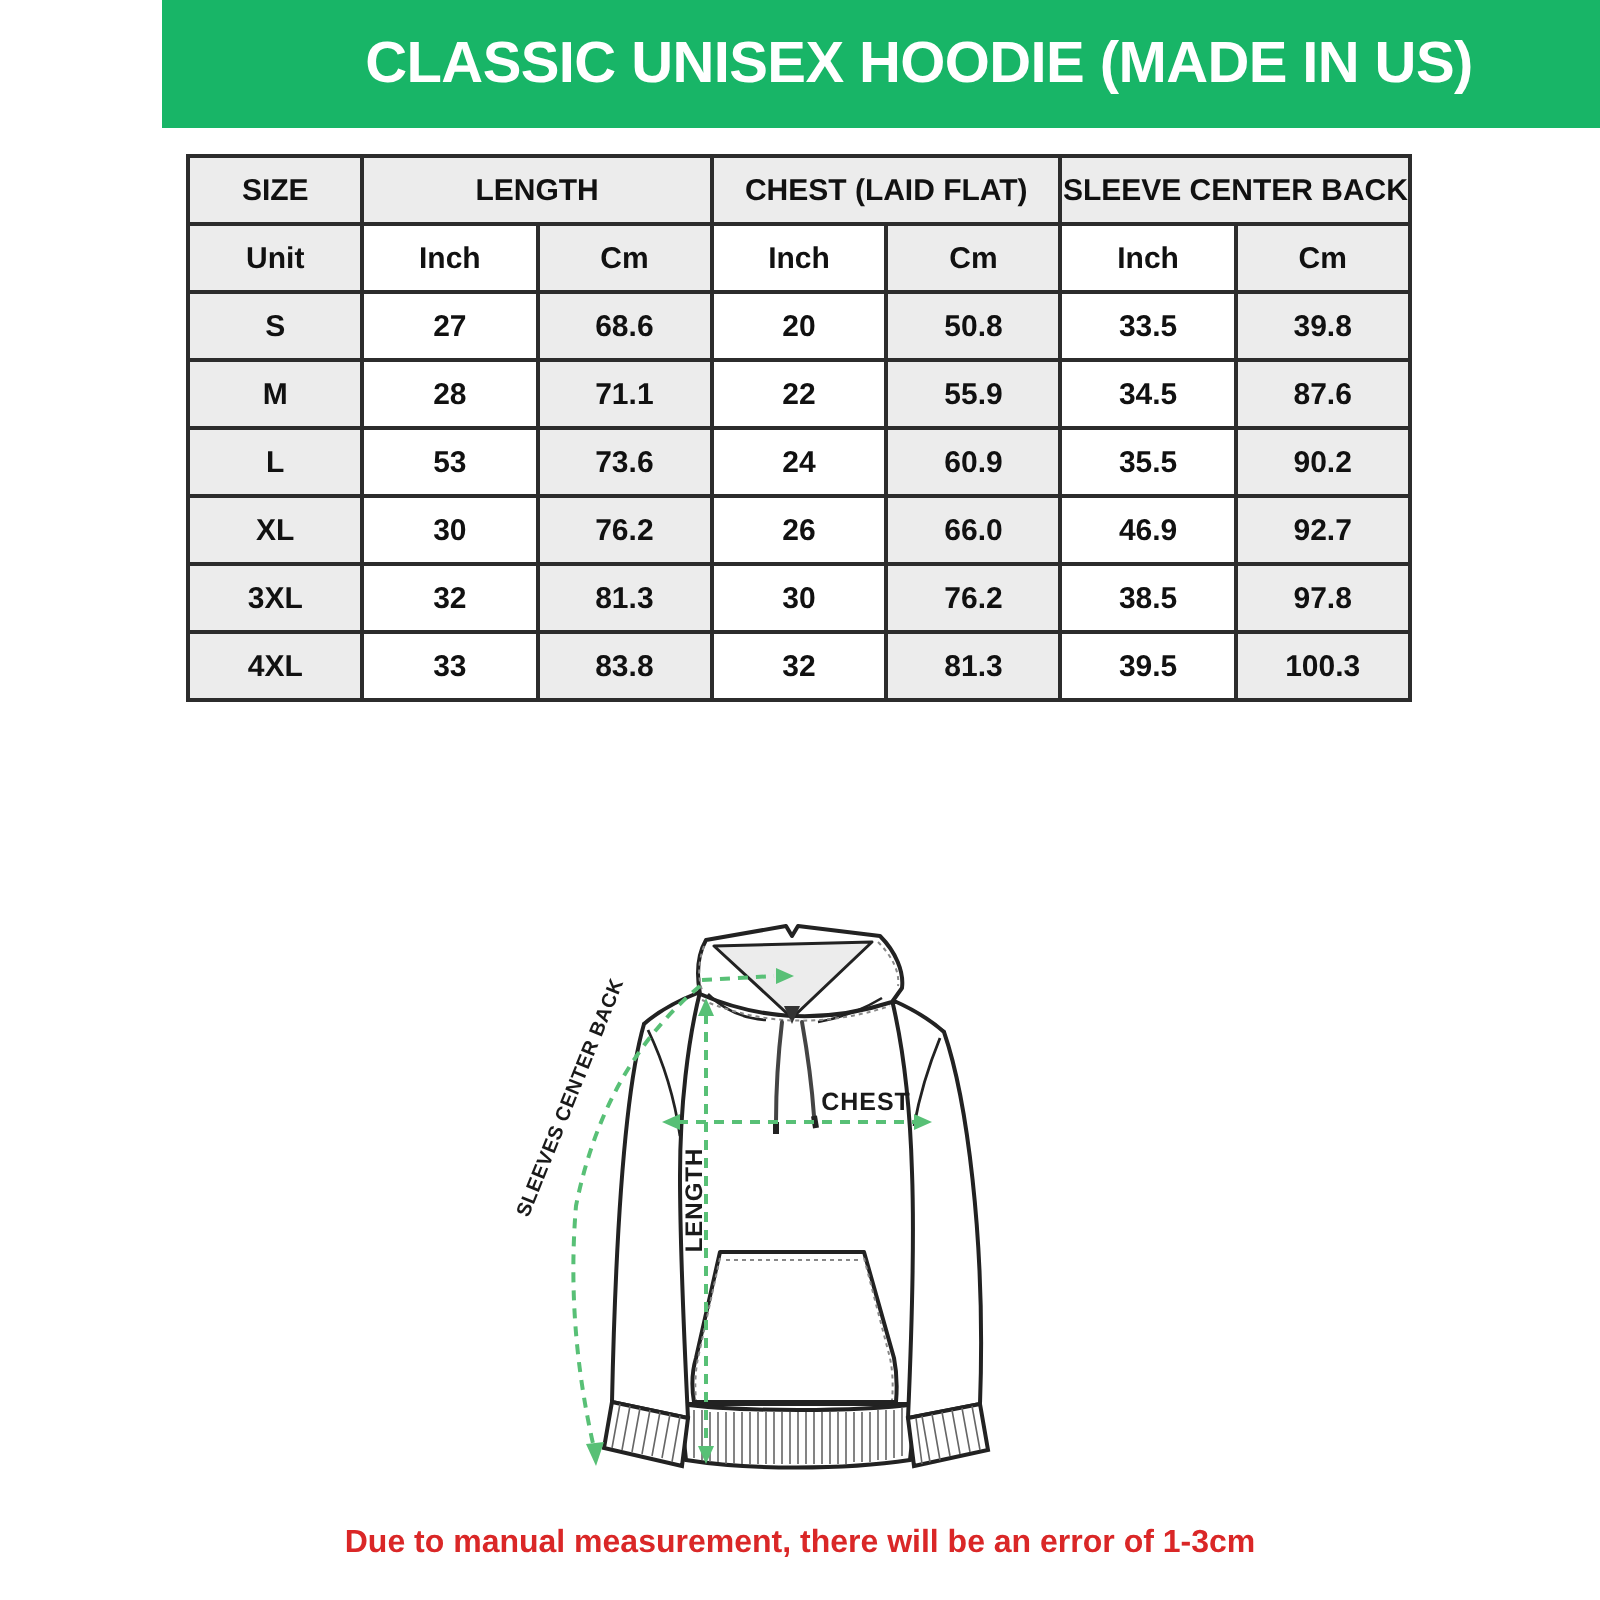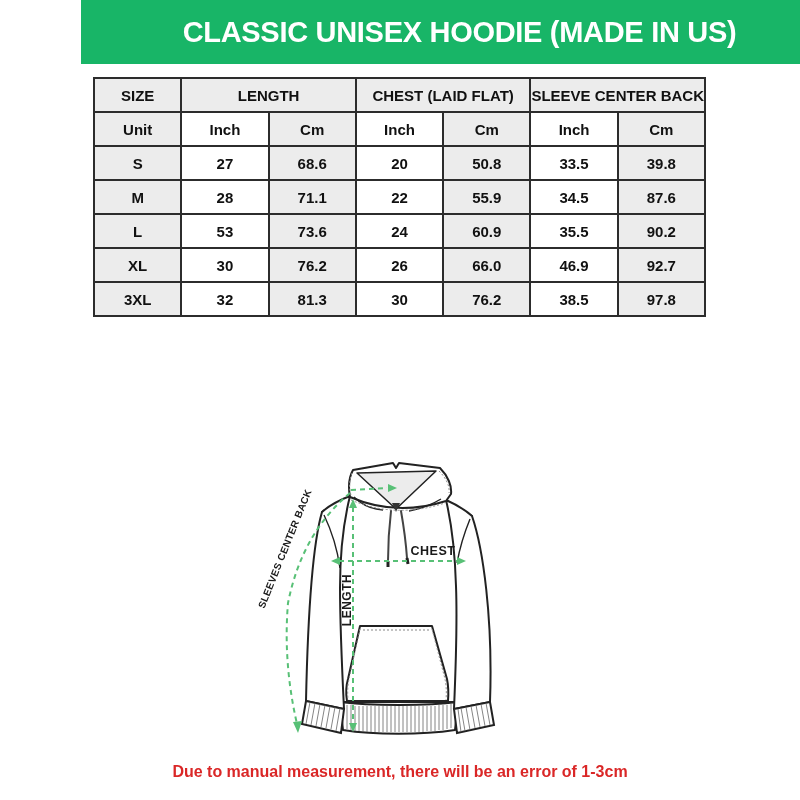--- a/index.html
+++ b/index.html
@@ -102,20 +102,29 @@
       </tr>
       <tr>
         <td class="g">3XL</td>
         <td>32</td>
         <td class="g">81.3</td>
         <td>30</td>
         <td class="g">76.2</td>
         <td>38.5</td>
         <td class="g">97.8</td>
       </tr>
+      <tr>
+        <td class="g">4XL</td>
+        <td>33</td>
+        <td class="g">83.8</td>
+        <td>32</td>
+        <td class="g">81.3</td>
+        <td>39.5</td>
+        <td class="g">100.3</td>
+      </tr>
     </tbody>
       </table>
   </div>
 
   <div class="diagram">
     <svg width="300" height="300" viewBox="0 0 300 300">
 
       <path d="M72 64 L100 48 L196 52 L222 68 L212 130 L208 254 L90 254 L88 130 Z" fill="#ffffff" stroke="#222" stroke-width="2" stroke-linejoin="round"></path>
 
       <path d="M90 254 C120 258 178 258 208 254 L205 282 C172 287 124 287 93 282 Z" fill="#ffffff" stroke="#222" stroke-width="2"></path>

